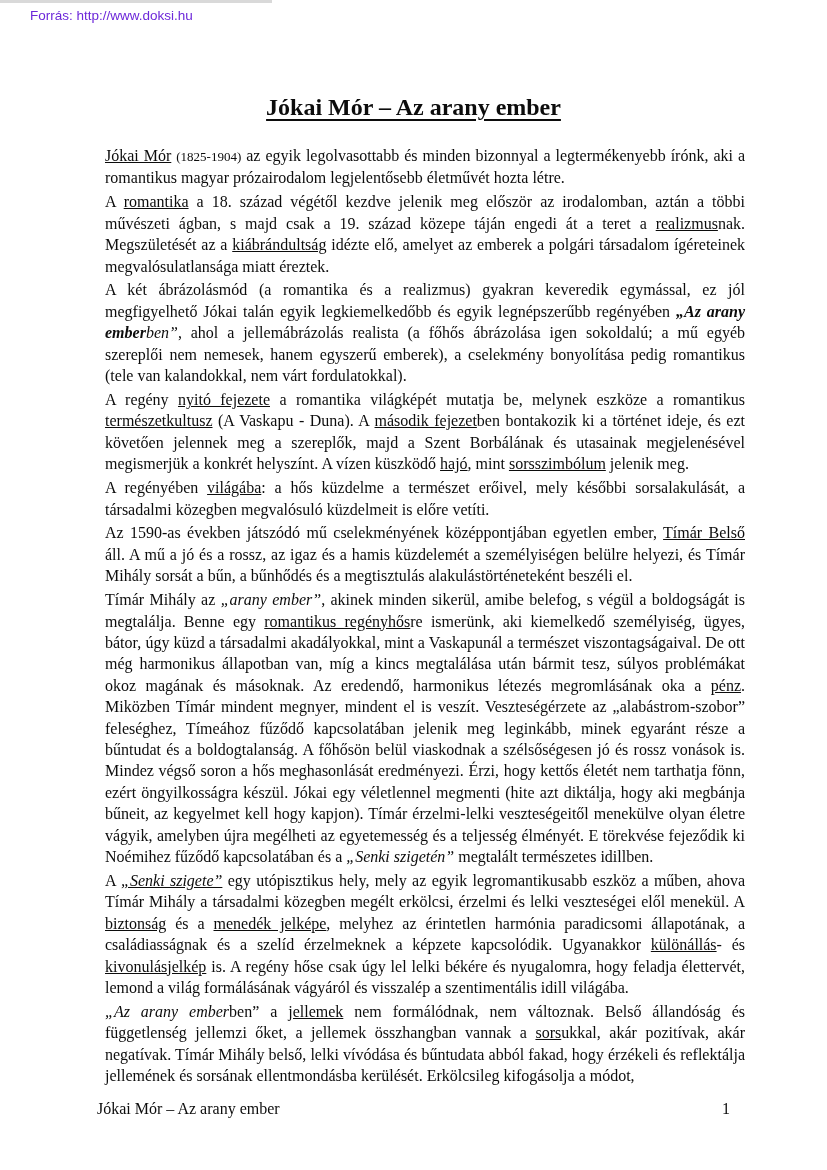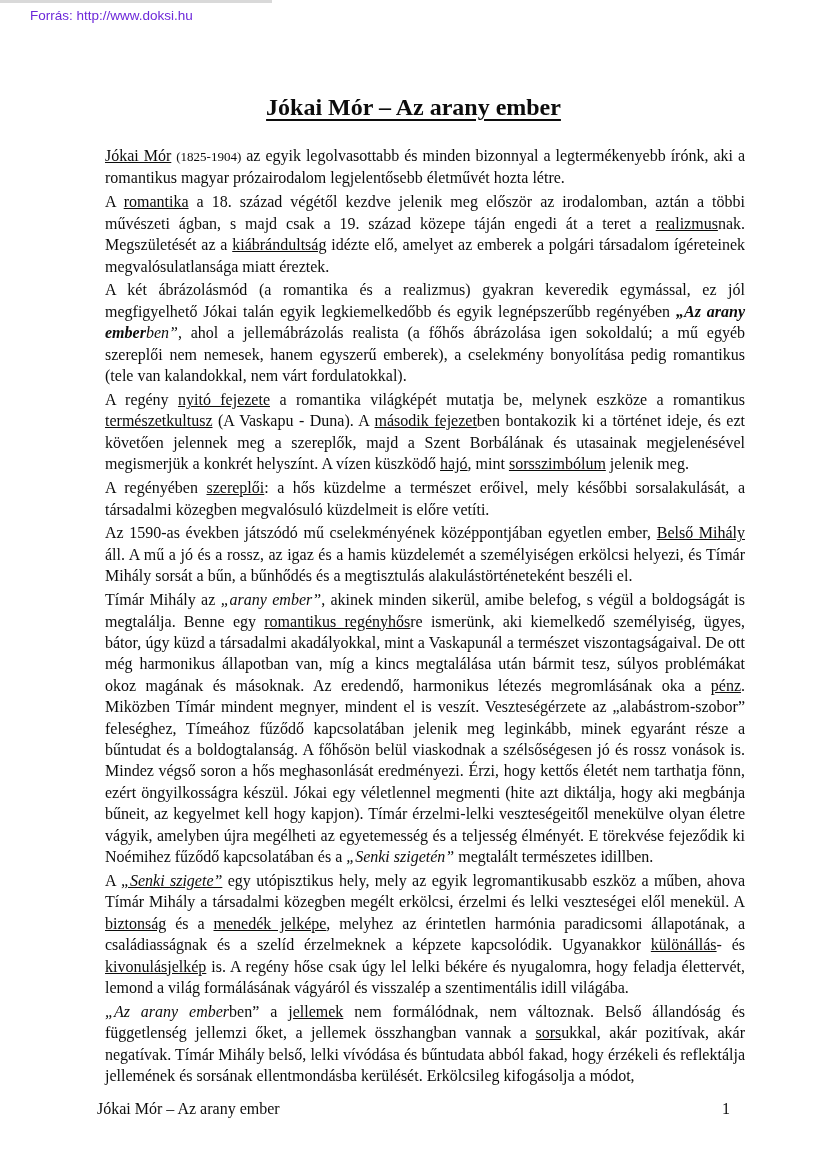--- a/index.html
+++ b/index.html
@@ -84,22 +84,22 @@
 
 <div class="page">
   <div class="artifact"></div>
   <div class="source">Forrás: http://www.doksi.hu</div>
   <h1 class="title"><span class="title-inner">Jókai Mór – Az arany ember</span></h1>
   <div class="doc-body">
       <p class="para"><span class="u">Jókai Mór</span><span> </span><span class="sm">(1825-1904)</span><span> az egyik legolvasottabb és minden bizonnyal a legtermékenyebb írónk, aki a romantikus magyar prózairodalom legjelentősebb életművét hozta létre.</span></p>
       <p class="para"><span>A </span><span class="u">romantika</span><span> a 18. század végétől kezdve jelenik meg először az irodalomban, aztán a többi művészeti ágban, s majd csak a 19. század közepe táján engedi át a teret a </span><span class="u">realizmus</span><span>nak. Megszületését az a </span><span class="u">kiábrándultság</span><span> idézte elő, amelyet az emberek a polgári társadalom ígéreteinek megvalósulatlansága miatt éreztek.</span></p>
       <p class="para"><span>A két ábrázolásmód (a romantika és a realizmus) gyakran keveredik egymással, ez jól megfigyelhető Jókai talán egyik legkiemelkedőbb és egyik legnépszerűbb regényében </span><span class="i b">„Az arany ember</span><span class="i">ben”</span><span>, ahol a jellemábrázolás realista (a főhős ábrázolása igen sokoldalú; a mű egyéb szereplői nem nemesek, hanem egyszerű emberek), a cselekmény bonyolítása pedig romantikus (tele van kalandokkal, nem várt fordulatokkal).</span></p>
       <p class="para"><span>A regény </span><span class="u">nyitó fejezete</span><span> a romantika világképét mutatja be, melynek eszköze a romantikus </span><span class="u">természetkultusz</span><span> (A Vaskapu - Duna). A </span><span class="u">második fejezet</span><span>ben bontakozik ki a történet ideje, és ezt követően jelennek meg a szereplők, majd a Szent Borbálának és utasainak megjelenésével megismerjük a konkrét helyszínt. A vízen küszködő </span><span class="u">hajó</span><span>, mint </span><span class="u">sorsszimbólum</span><span> jelenik meg.</span></p>
-      <p class="para"><span>A regényében </span><span class="u">szereplői</span><span>: a hős küzdelme a természet erőivel, mely későbbi sorsalakulását, a társadalmi közegben megvalósuló küzdelmeit is előre vetíti.</span></p>
-      <p class="para"><span>Az 1590-as években játszódó mű cselekményének középpontjában egyetlen ember, </span><span class="u">Belső Mihály</span><span> áll. A mű a jó és a rossz, az igaz és a hamis küzdelemét a személyiségen erkölcsi helyezi, és Tímár Mihály sorsát a bűn, a bűnhődés és a megtisztulás alakulástörténeteként beszéli el.</span></p>
+      <p class="para"><span>A regényében </span><span class="u">világába</span><span>: a hős küzdelme a természet erőivel, mely későbbi sorsalakulását, a társadalmi közegben megvalósuló küzdelmeit is előre vetíti.</span></p>
+      <p class="para"><span>Az 1590-as években játszódó mű cselekményének középpontjában egyetlen ember, </span><span class="u">Tímár Belső</span><span> áll. A mű a jó és a rossz, az igaz és a hamis küzdelemét a személyiségen belülre helyezi, és Tímár Mihály sorsát a bűn, a bűnhődés és a megtisztulás alakulástörténeteként beszéli el.</span></p>
       <p class="para"><span>Tímár Mihály az </span><span class="i">„arany ember”</span><span>, akinek minden sikerül, amibe belefog, s végül a boldogságát is megtalálja. Benne egy </span><span class="u">romantikus regényhős</span><span>re ismerünk, aki kiemelkedő személyiség, ügyes, bátor, úgy küzd a társadalmi akadályokkal, mint a Vaskapunál a természet viszontagságaival. De ott még harmonikus állapotban van, míg a kincs megtalálása után bármit tesz, súlyos problémákat okoz magának és másoknak. Az eredendő, harmonikus létezés megromlásának oka a </span><span class="u">pénz</span><span>. Miközben Tímár mindent megnyer, mindent el is veszít. Veszteségérzete az „alabástrom-szobor” feleséghez, Tímeához fűződő kapcsolatában jelenik meg leginkább, minek egyaránt része a bűntudat és a boldogtalanság. A főhősön belül viaskodnak a szélsőségesen jó és rossz vonások is. Mindez végső soron a hős meghasonlását eredményezi. Érzi, hogy kettős életét nem tarthatja fönn, ezért öngyilkosságra készül. Jókai egy véletlennel megmenti (hite azt diktálja, hogy aki megbánja bűneit, az kegyelmet kell hogy kapjon). Tímár érzelmi-lelki veszteségeitől menekülve olyan életre vágyik, amelyben újra megélheti az egyetemesség és a teljesség élményét. E törekvése fejeződik ki Noémihez fűződő kapcsolatában és a </span><span class="i">„Senki szigetén”</span><span> megtalált természetes idillben.</span></p>
       <p class="para"><span>A </span><span class="u i">„Senki szigete”</span><span> egy utópisztikus hely, mely az egyik legromantikusabb eszköz a műben, ahova Tímár Mihály a társadalmi közegben megélt erkölcsi, érzelmi és lelki veszteségei elől menekül. A </span><span class="u">biztonság</span><span> és a </span><span class="u">menedék jelképe</span><span>, melyhez az érintetlen harmónia paradicsomi állapotának, a családiasságnak és a szelíd érzelmeknek a képzete kapcsolódik. Ugyanakkor </span><span class="u">különállás</span><span>- és </span><span class="u">kivonulásjelkép</span><span> is. A regény hőse csak úgy lel lelki békére és nyugalomra, hogy feladja élettervét, lemond a világ formálásának vágyáról és visszalép a szentimentális idill világába.</span></p>
       <p class="para"><span class="i">„Az arany ember</span><span>ben” a </span><span class="u">jellemek</span><span> nem formálódnak, nem változnak. Belső állandóság és függetlenség jellemzi őket, a jellemek összhangban vannak a </span><span class="u">sors</span><span>ukkal, akár pozitívak, akár negatívak. Tímár Mihály belső, lelki vívódása és bűntudata abból fakad, hogy érzékeli és reflektálja jellemének és sorsának ellentmondásba kerülését. Erkölcsileg kifogásolja a módot,</span></p>
     </div>
   <div class="footer">
     <span>Jókai Mór – Az arany ember</span>
     <span>1</span>
   </div>
 </div>
 

